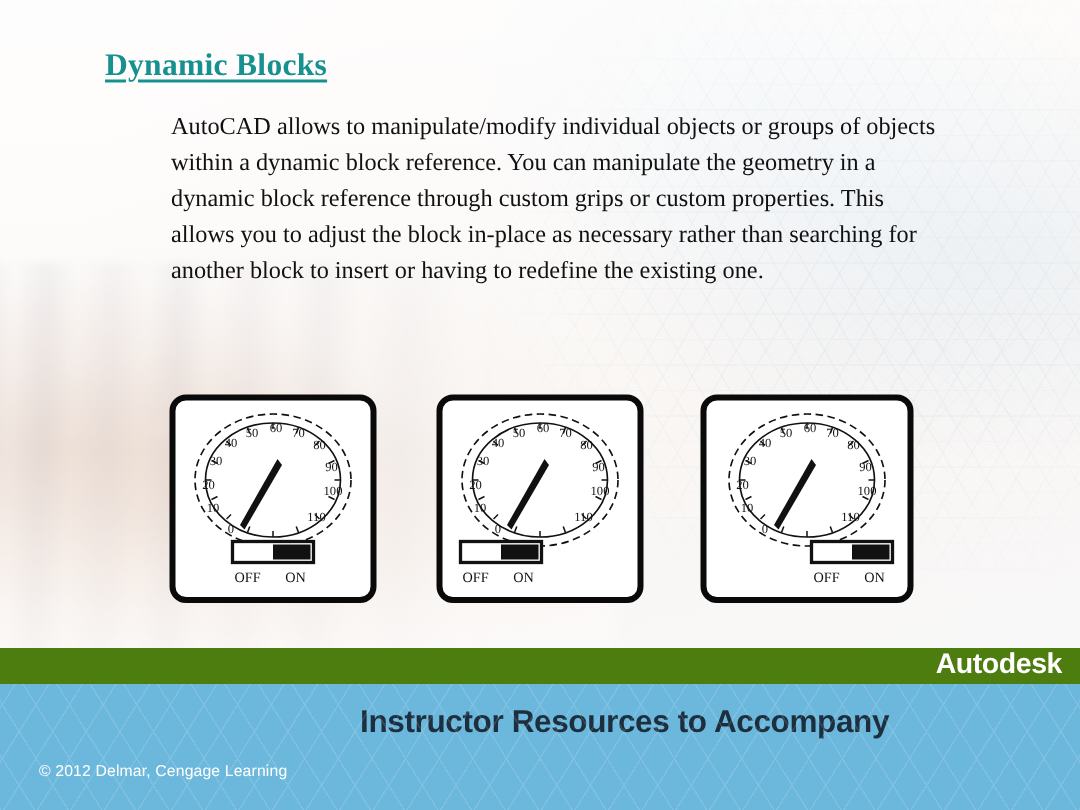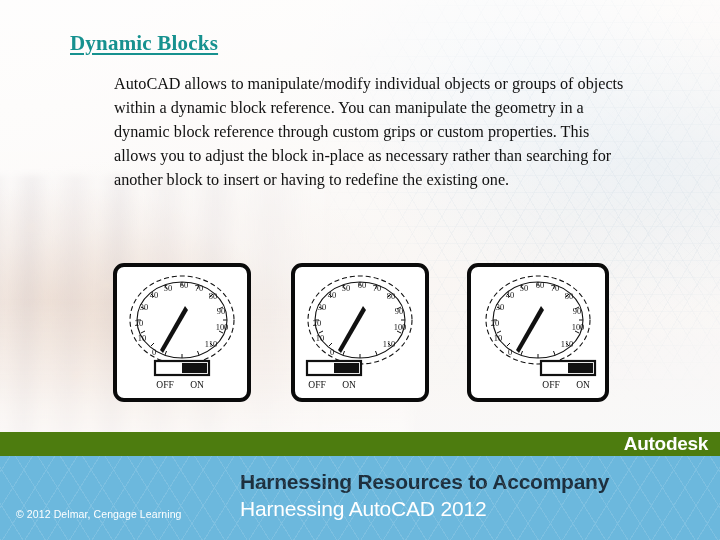--- a/index.html
+++ b/index.html
@@ -233,21 +233,21 @@
     letter-spacing: 1.4px;
   }
   #delmar-sub {
     color: #e2f1f9;
     font-family: "Liberation Sans", sans-serif;
     font-size: 9.5px;
     letter-spacing: 0.7px;
   }
   #copyright {
     position: absolute;
-    left: 16px;
+    left: 26px;
     top: 52px;
     color: #ffffff;
     font-family: "Liberation Sans", sans-serif;
     font-size: 10.5px;
     letter-spacing: 0.1px;
     white-space: nowrap;
   }
 
   .series-block {
     position: absolute;
@@ -439,20 +439,19 @@
     <div class="footer-black">
       <div id="autodesk-wordmark">Autodesk</div>
     </div>
 
     <div class="footer-blue">
 
 
       <div id="copyright">© 2012 Delmar, Cengage Learning</div>
 
       <div class="series-block">
-        <div id="series-line1">Harnessing Resources to Accompany</div>
-        <div id="series-line2">Harnessing AutoCAD 2012</div>
+        <div id="series-line1">Instructor Resources to Accompany</div>
       </div>
 
     </div>
 
   </div>
 </div>
 
 </body></html>

